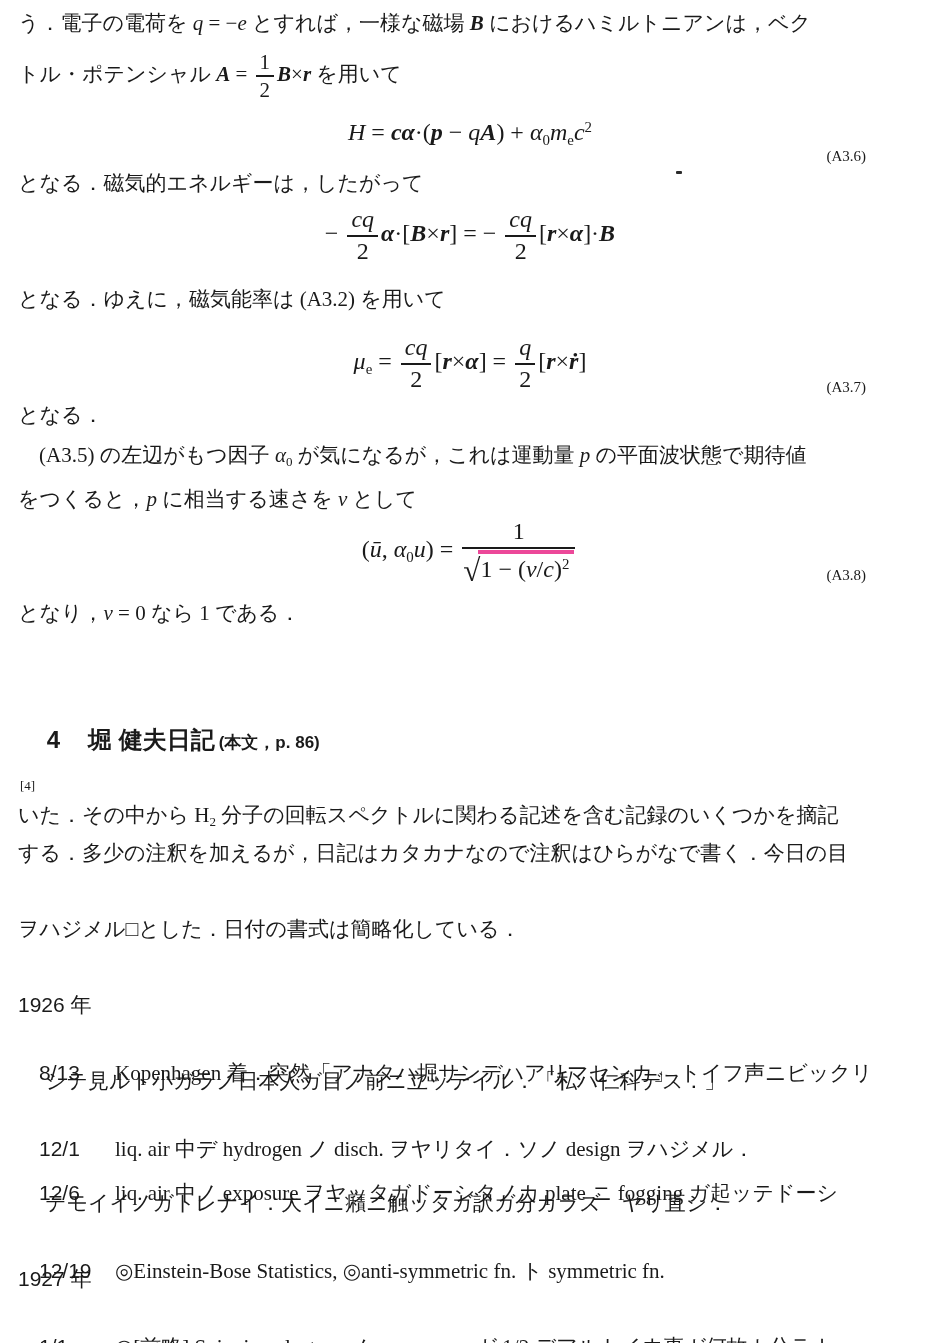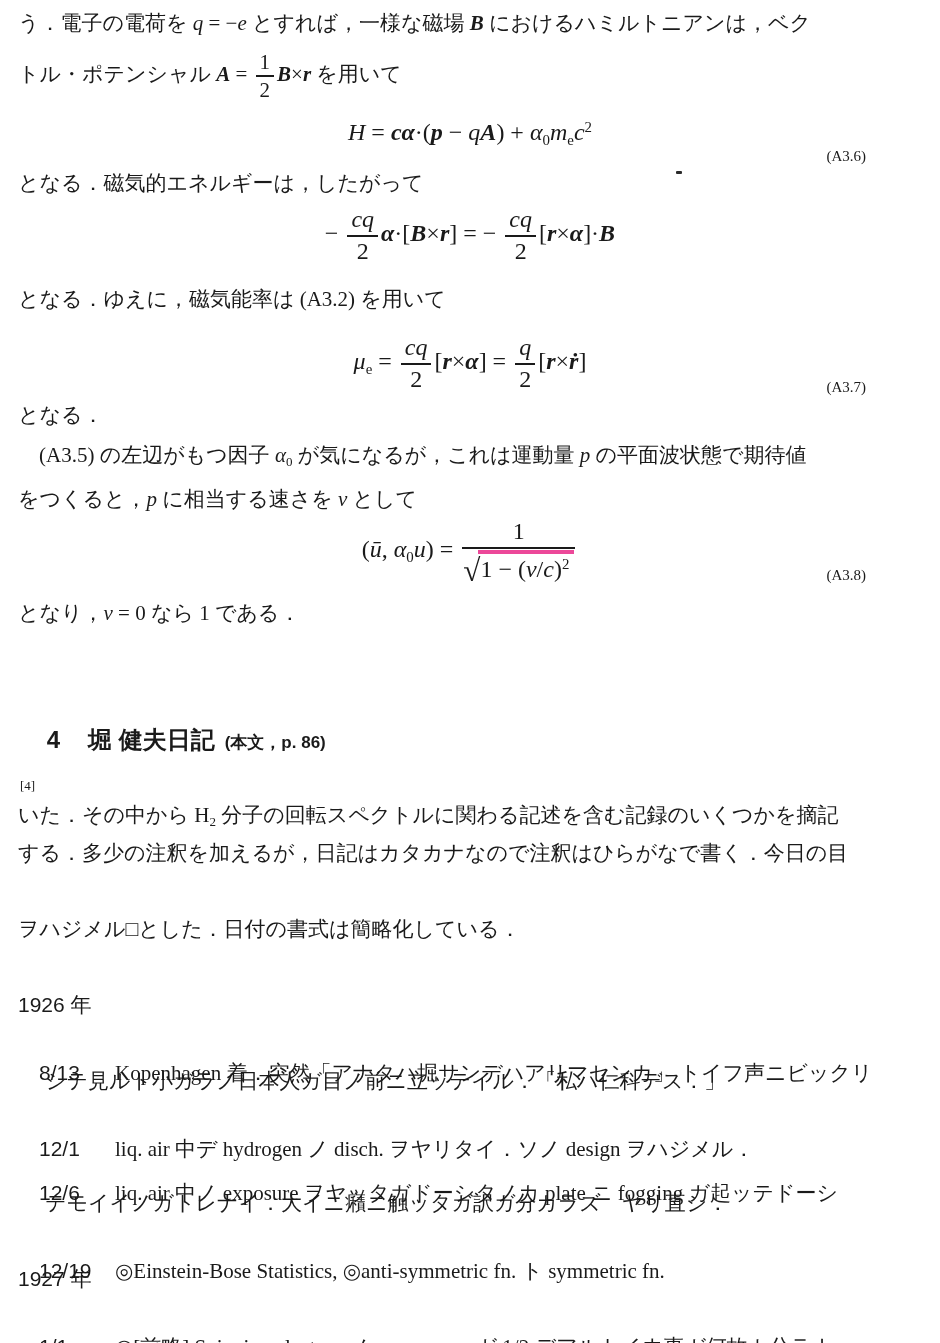--- a/index.html
+++ b/index.html
@@ -27,21 +27,21 @@
     font-family:"Liberation Sans","DejaVu Sans",sans-serif;
     font-weight:normal;
   }
   
   .heading{
     position:absolute;left:20px;
     font-family:"Liberation Sans","DejaVu Sans",sans-serif;
     font-weight:bold;font-size:24px;line-height:32px;white-space:pre;
   }
   .h-num{margin-right:28px;}
-  .h-title{margin-right:10px;}
+  .h-title{margin-right:4px;}
   .h-note{font-size:17px;}
   
   .eqrow{
     position:absolute;left:0;right:0;
     text-align:center;
     font-size:24px;line-height:30px;
   }
   .eqbody{display:inline-block;white-space:pre;}
   .eq-label{
     position:absolute;right:74px;top:50%;

